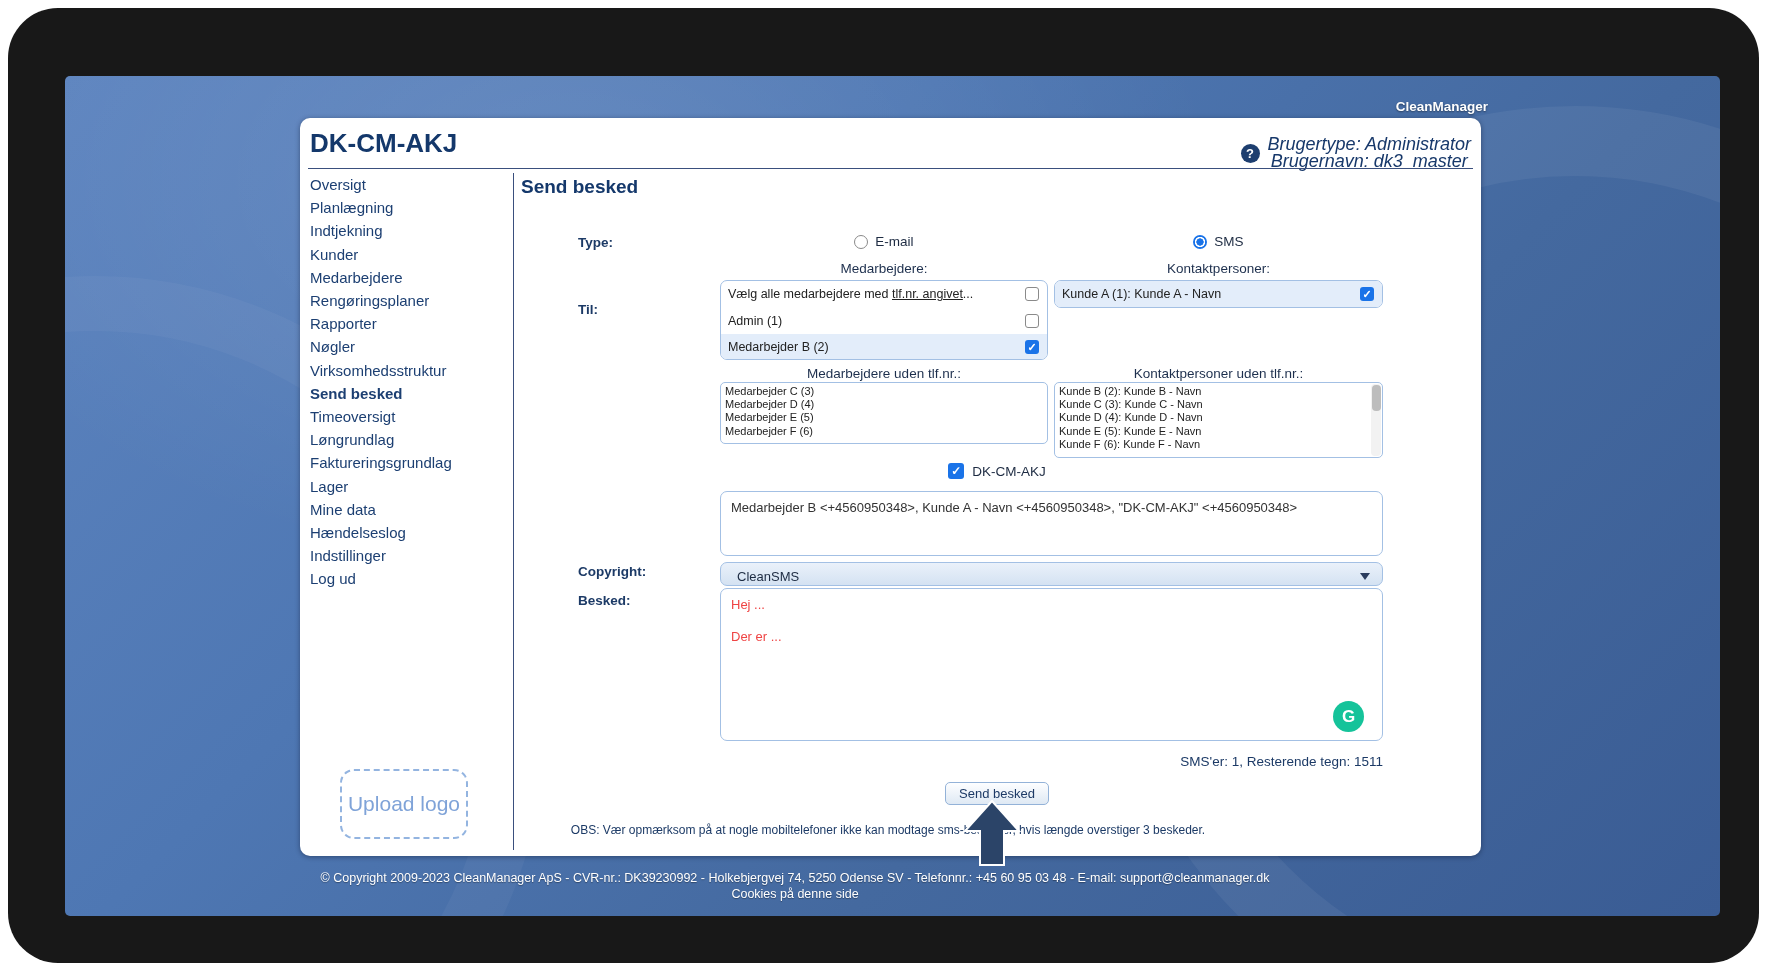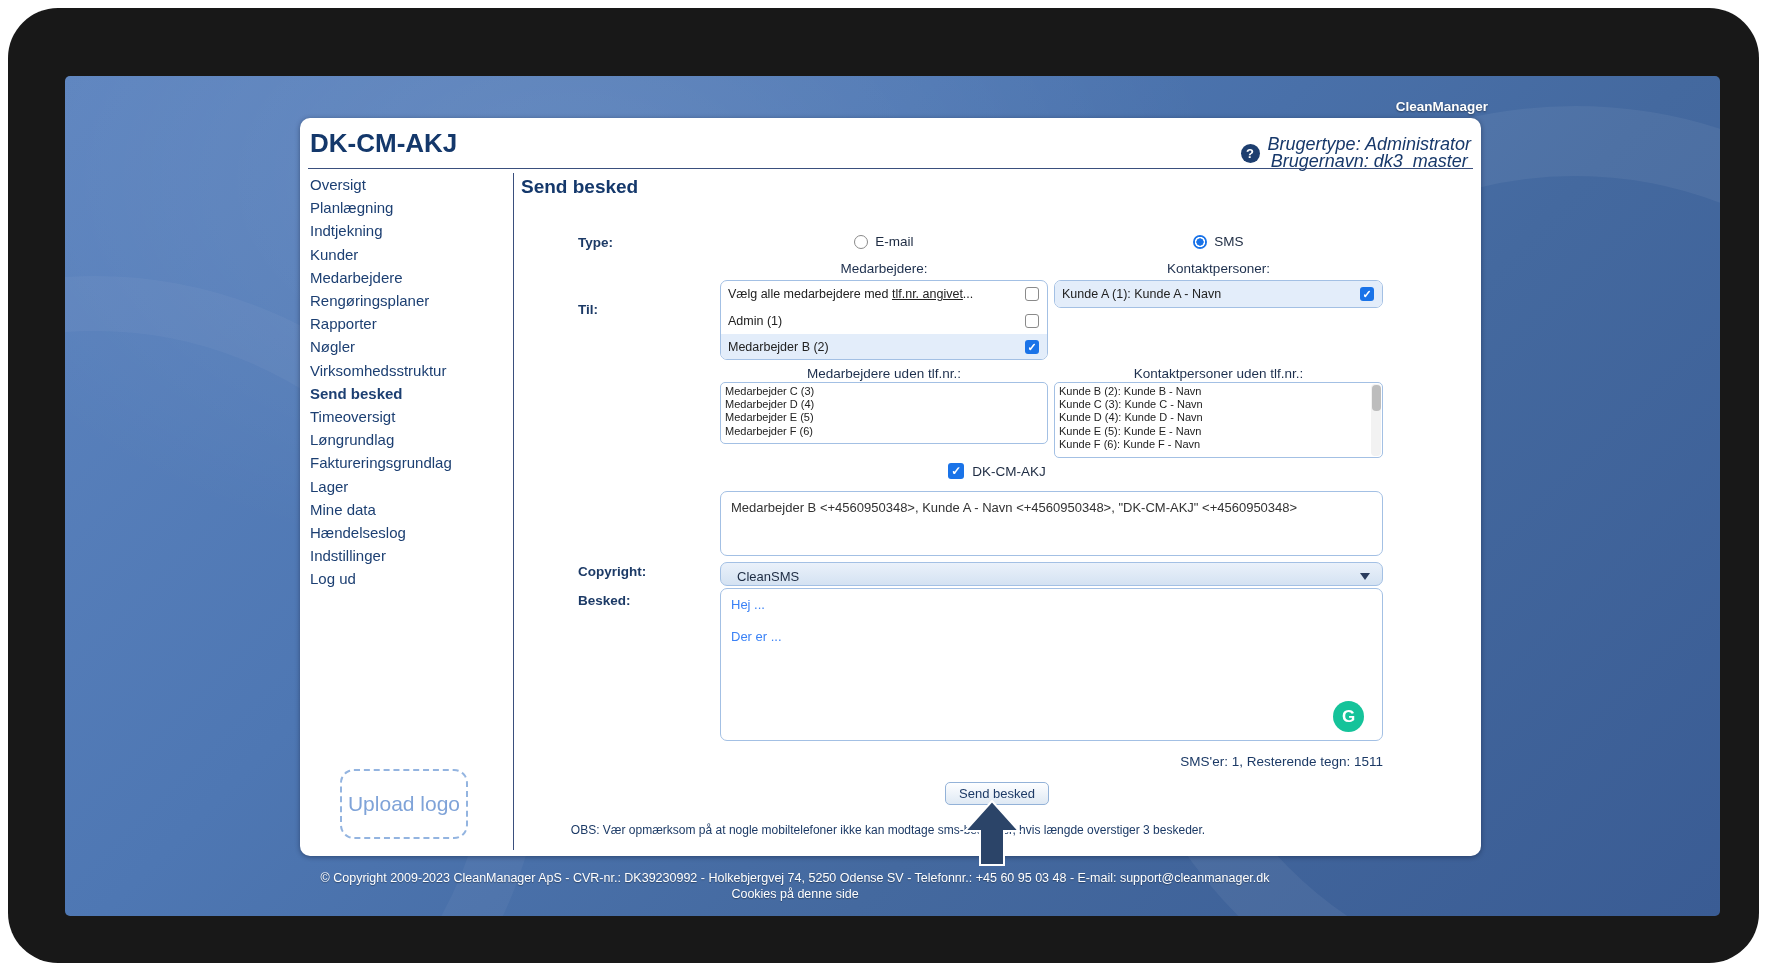--- a/index.html
+++ b/index.html
@@ -81,21 +81,21 @@
                 border:1px solid #a3c0e4; border-radius:7px; padding:7px 10px; font-size:13px;
                 color:#333; line-height:17px; }
 
   .dropdown { position:absolute; left:207px; top:389px; width:663px; height:24px;
               background:linear-gradient(#eaf1fa,#d4e2f2); border:1px solid #a3c0e4; border-radius:7px;
               display:flex; align-items:center; padding:4px 12px 0 16px; font-size:13px; color:#1d2b42; cursor:pointer; }
   .dd-arrow { margin-left:auto; width:0; height:0; border-left:5.5px solid transparent;
               border-right:5.5px solid transparent; border-top:7px solid #2a3c5e; }
 
   .msg-area { position:absolute; left:207px; top:415px; width:663px; height:153px; background:#fff;
-              border:1px solid #a3c0e4; border-radius:7px; padding:8px 10px; font-size:13px; color:#3b82f6;
+              border:1px solid #a3c0e4; border-radius:7px; padding:8px 10px; font-size:13px; color:#ef4444;
               line-height:16px; resize:none; outline:none; font-family:"Liberation Sans", sans-serif; }
   .grammarly { position:absolute; left:820px; top:528px; width:31px; height:31px; border-radius:50%;
                background:#15c39a; color:#fff; font-size:17px; font-weight:bold;
                display:flex; align-items:center; justify-content:center; cursor:pointer; }
 
   .sms-counter { position:absolute; right:98px; top:581px; font-size:13.5px; color:#1c3a66; }
 
   .send-wrap { position:absolute; left:0; top:609px; width:100%; display:flex; justify-content:center; }
   .send-btn { background:linear-gradient(#fdfeff,#dfe9f4); border:1px solid #93b2d8; border-radius:5px;
               padding:3px 13px; font-size:13px; color:#1d3a66; cursor:pointer; font-family:"Liberation Sans", sans-serif; }

